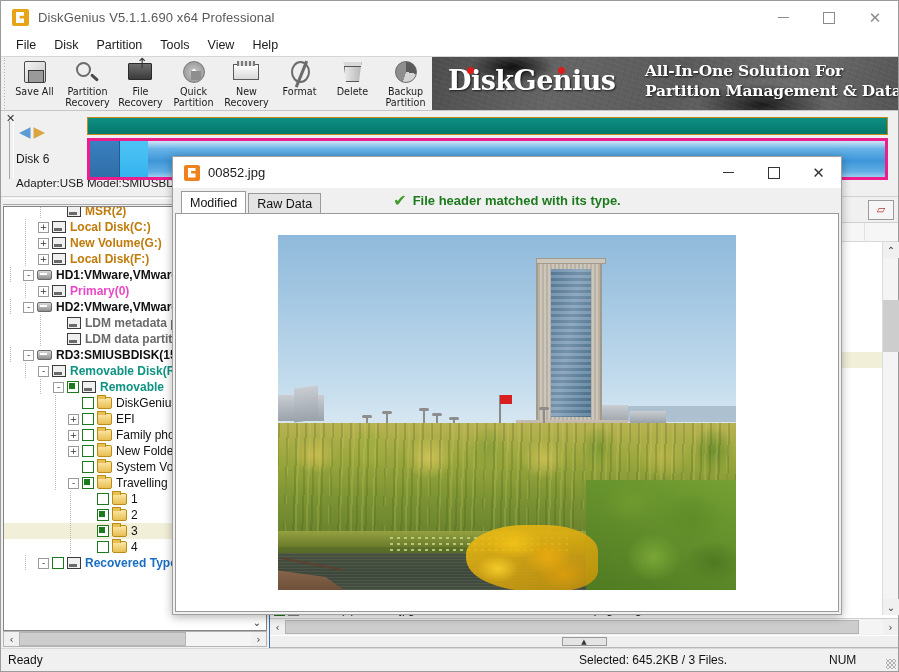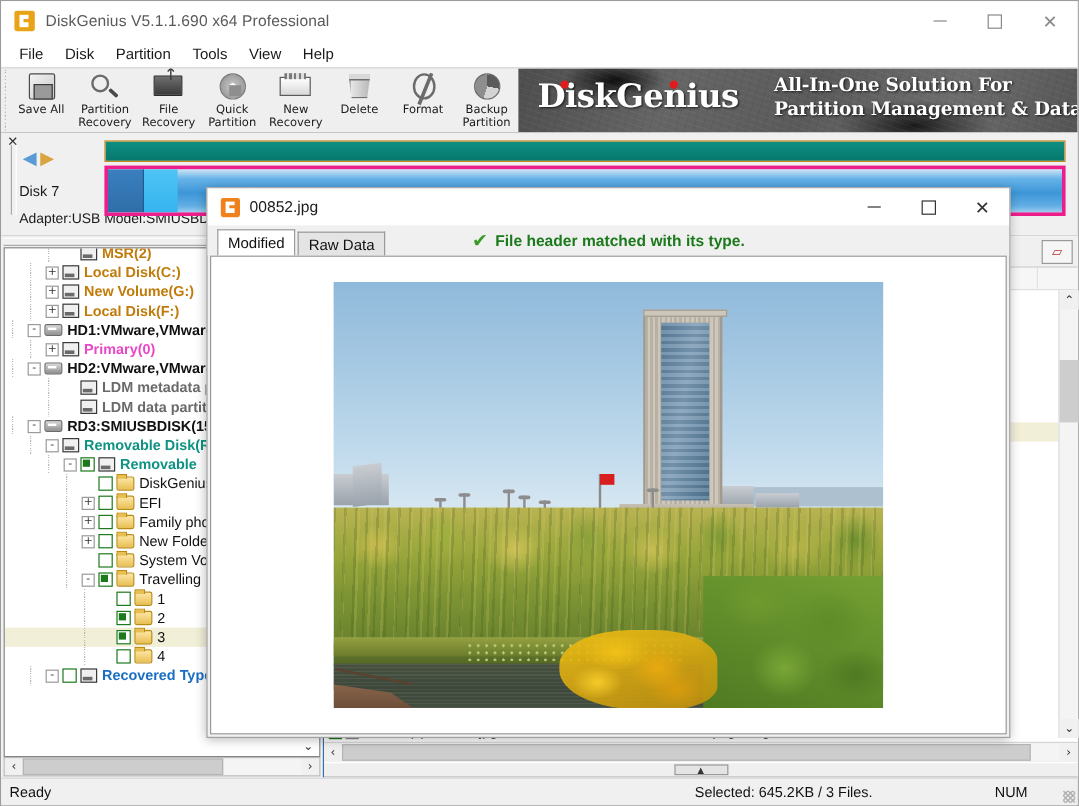--- a/index.html
+++ b/index.html
@@ -640,30 +640,30 @@
       <div class="tb-btn">
         <div class="tb-ico">
             <div class="ico-newp"></div>
           </div>
         <div class="tb-lbl">New
 Recovery</div>
       </div>
 
       <div class="tb-btn">
         <div class="tb-ico">
+            <div class="ico-fmt"></div>
+          </div>
+        <div class="tb-lbl">Format</div>
+      </div>
+
+      <div class="tb-btn">
+        <div class="tb-ico">
             <div class="ico-del"></div>
           </div>
         <div class="tb-lbl">Delete</div>
-      </div>
-
-      <div class="tb-btn">
-        <div class="tb-ico">
-            <div class="ico-fmt"></div>
-          </div>
-        <div class="tb-lbl">Format</div>
       </div>
 
       <div class="tb-btn">
         <div class="tb-ico">
             <div class="ico-bkp"></div>
           </div>
         <div class="tb-lbl">Backup
 Partition</div>
       </div>
 
@@ -682,21 +682,21 @@
   </div>
 
   <div id="disk-panel">
     <div id="disk-left">
       <div id="panel-vgrip"></div>
       <div id="panel-close">✕</div>
       <div id="nav-arrows">
         <div class="nav-arrow nav-prev">◀</div>
         <div class="nav-arrow nav-next">▶</div>
       </div>
-      <div id="disk-label">Disk  7</div>
+      <div id="disk-label">Disk  6</div>
       <div id="adapter-line">Adapter:USB  Model:SMIUSBDIS</div>
     </div>
     <div id="disk-graph">
       <div id="disk-bar-top"></div>
       <div id="disk-bar-main">
         <div id="disk-bar-caption">Removable Disk(Recover files)(I:)</div>
       </div>
     </div>
   </div>
 

